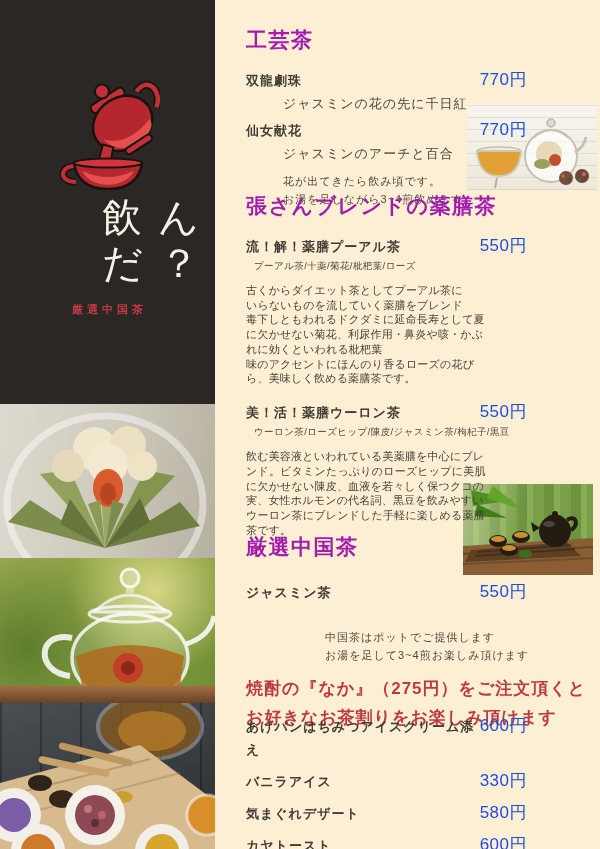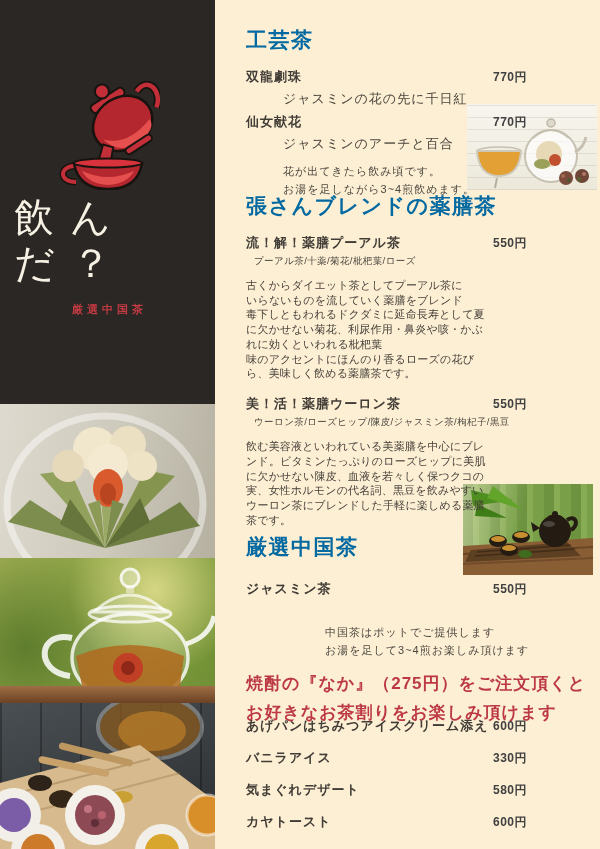--- a/index.html
+++ b/index.html
@@ -5,21 +5,21 @@
   html,body{margin:0;padding:0;}
   .page{
     position:relative; width:600px; height:849px; overflow:hidden;
     background:#fcefd4; font-family:"Liberation Sans","DejaVu Sans",sans-serif;
     color:#413c36;
   }
   
   .left-col{position:absolute;left:0;top:0;width:215px;height:849px;}
   .brand{position:absolute;left:0;top:0;width:215px;height:404px;background:#2b2724;}
   .teapot-icon{position:absolute;left:56px;top:78px;}
-  .brand-title{position:absolute;left:0;top:194px;width:100%;text-align:left;
+  .brand-title{position:absolute;left:0;top:194px;width:100%;text-align:right;
     color:#f7f1e4;font-size:40px;line-height:1.16;letter-spacing:16px;padding-left:14px;
     box-sizing:border-box;font-weight:500;white-space:pre-line;}
   .brand-sub{position:absolute;left:0;top:302px;width:100%;text-align:center;
     color:#c23a42;font-size:11px;font-weight:bold;letter-spacing:4px;padding-left:4px;box-sizing:border-box;}
   .ph{position:absolute;overflow:hidden;z-index:1;}
   .ph svg{position:absolute;left:0;top:0;}
   #ph-bloom{left:0;top:404px;width:215px;height:154px;
     background:linear-gradient(100deg,#dedacf,#ccc8ba 55%,#b5b0a0);}
   #ph-green{left:0;top:558px;width:215px;height:145px;
     background:radial-gradient(circle at 72% 22%,#d6d684 0%,rgba(214,214,132,0) 45%),
@@ -32,24 +32,24 @@
                linear-gradient(160deg,#4a4f53,#33373a 70%);}
   
   #ph-craft{left:467px;top:104px;width:130px;height:86px;
     background:repeating-linear-gradient(0deg,rgba(178,172,156,0.28) 0 1px,rgba(0,0,0,0) 1px 12px),
                linear-gradient(#f8f5ef,#ece9db);}
   #ph-bamboo{left:463px;top:484px;width:130px;height:91px;
     background:linear-gradient(100deg,rgba(246,244,214,0.5),rgba(246,244,214,0) 45%),
                repeating-linear-gradient(90deg,#6d9340 0 10px,#87ac54 10px 16px,#79a048 16px 27px);}
   
   .sec{position:absolute;left:246px;width:281px;z-index:2;}
-  .sec h2{margin:0;font-size:21px;font-weight:bold;color:#0369a1;letter-spacing:1.5px;}
+  .sec h2{margin:0;font-size:21px;font-weight:bold;color:#a21caf;letter-spacing:1.5px;}
   .row{display:flex;justify-content:space-between;align-items:baseline;}
   .iname{font-size:13px;font-weight:600;letter-spacing:1px;color:#413c36;}
-  .iprice{font-size:12px;font-weight:bold;color:#404040;letter-spacing:0.5px;white-space:nowrap;}
+  .iprice{font-size:17px;font-weight:normal;color:#1d4ed8;letter-spacing:0.5px;white-space:nowrap;}
   .subdesc{font-size:13px;color:#4c473f;letter-spacing:1px;margin:4px 0 0 37px;}
   .note{font-size:11px;color:#4c473f;letter-spacing:1px;margin:10px 0 0 37px;line-height:1.6;white-space:pre;}
   .ingr{font-size:9.5px;color:#4c473f;letter-spacing:0.4px;margin:3px 0 0 8px;}
   .desc{font-size:11px;color:#453f38;line-height:1.34;margin:10px 0 0 0;white-space:pre;letter-spacing:0.2px;}
   #sec-craft{top:26px;} #sec-craft h2{margin-bottom:14px;}
   #sec-craft .row2{margin-top:5px;}
   #sec-blend{top:192px;} #sec-blend .row{margin-top:14px;}
   #sec-china{top:533px;} #sec-china .row1{margin-top:19px;} #sec-china .row2{margin-top:17px;}
   #sec-china .note{margin-left:79px;margin-top:26px;}
   .promo{font-size:17px;font-weight:bold;color:#bc3944;letter-spacing:1px;line-height:1.72;

